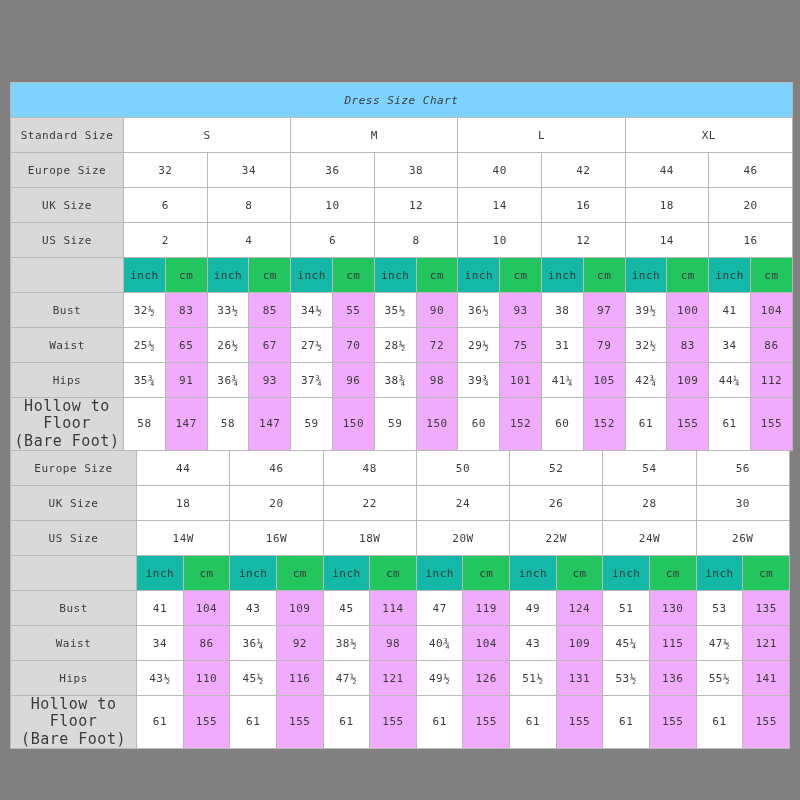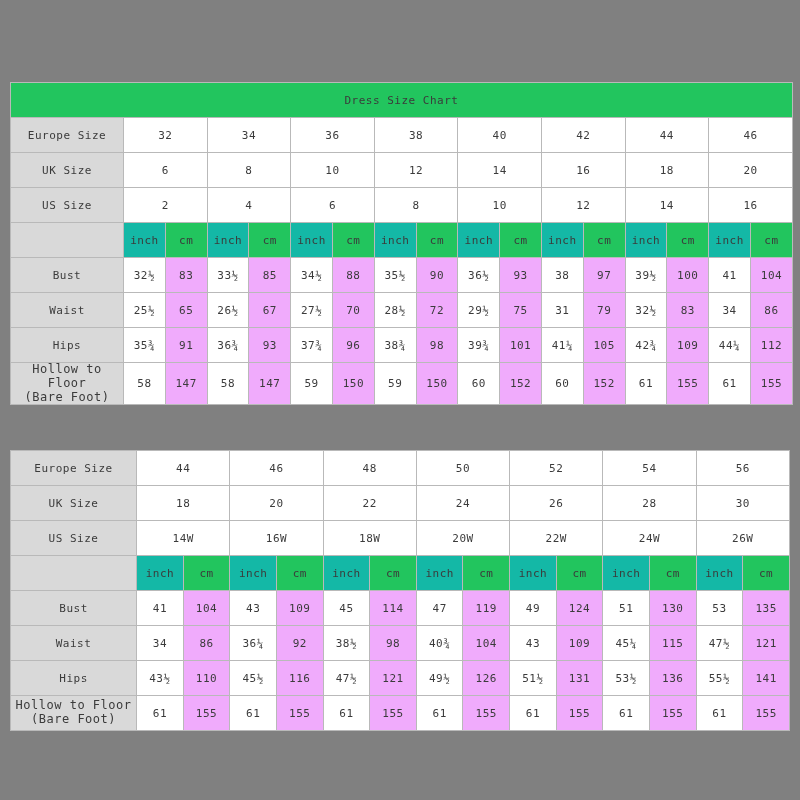--- a/index.html
+++ b/index.html
@@ -38,35 +38,36 @@
     font-weight: normal;
     text-align: center;
     vertical-align: middle;
     font-size: 11px;
     color: #3b3b3b;
     padding: 0;
     height: 34px;
     letter-spacing: 0.5px;
   }
   td.title-cell {
-    background: #22c55e;
+    background: #7dd3fc;
     font-size: 12px;
     height: 28px;
     color: #3b3b3b;
     letter-spacing: 1px;
+    font-style: italic;
   }
   td.rowhead {
     background: #d9d9d9;
     text-align: center;
     font-size: 11px;
     letter-spacing: 0.6px;
   }
   td.rowhead.twoline {
     line-height: 1.15;
-    font-size: 12px;
+    font-size: 15px;
     margin-left: 21px;
   }
   td.light {
     background: #ffffff;
   }
   td.dark {
     background: #f0abfc;
     color: #ffffff;
   }
   td.grouphead {
@@ -109,20 +110,27 @@
           <col style="width:41.8px">
           <col style="width:41.8px">
         <col style="width:41.8px">
           <col style="width:41.8px">
           <col style="width:41.8px">
           <col style="width:41.8px">
       </colgroup>
       <tbody>
         <tr>
           <td class="title-cell" colspan="17">Dress Size Chart</td>
+        </tr>
+        <tr>
+          <td class="rowhead">Standard Size</td>
+          <td class="grouphead" colspan="4">S</td>
+          <td class="grouphead" colspan="4">M</td>
+          <td class="grouphead" colspan="4">L</td>
+          <td class="grouphead" colspan="4">XL</td>
         </tr>
         <tr>
           <td class="rowhead">Europe Size</td>
           <td class="light" colspan="2">32</td>
           <td class="light" colspan="2">34</td>
           <td class="light" colspan="2">36</td>
           <td class="light" colspan="2">38</td>
           <td class="light" colspan="2">40</td>
           <td class="light" colspan="2">42</td>
           <td class="light" colspan="2">44</td>
@@ -169,21 +177,21 @@
           <td class="unit-inch">inch</td>
           <td class="unit-cm">cm</td>
         </tr>
         <tr>
           <td class="rowhead">Bust</td>
           <td class="light">32½</td>
           <td class="dark">83</td>
           <td class="light">33½</td>
           <td class="dark">85</td>
           <td class="light">34½</td>
-          <td class="dark">88</td>
+          <td class="dark">55</td>
           <td class="light">35½</td>
           <td class="dark">90</td>
           <td class="light">36½</td>
           <td class="dark">93</td>
           <td class="light">38</td>
           <td class="dark">97</td>
           <td class="light">39½</td>
           <td class="dark">100</td>
           <td class="light">41</td>
           <td class="dark">104</td>

